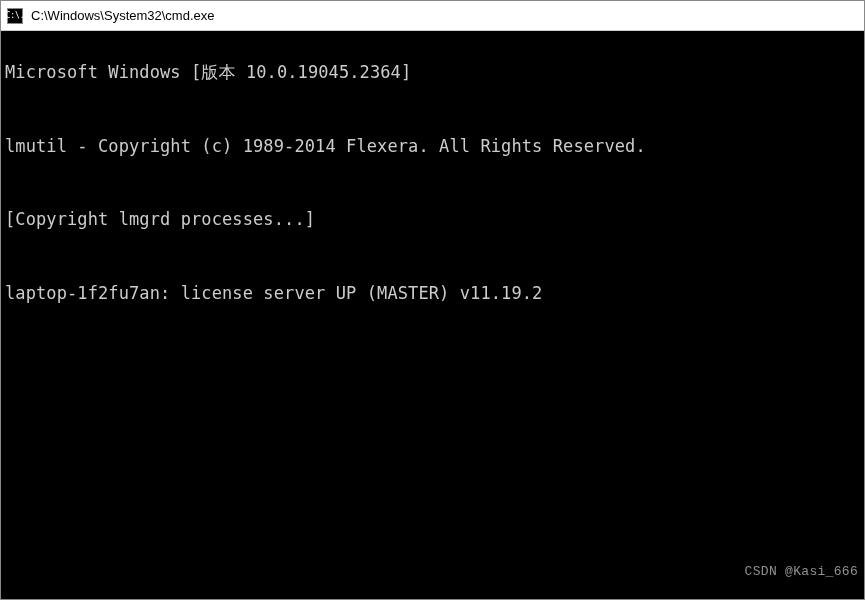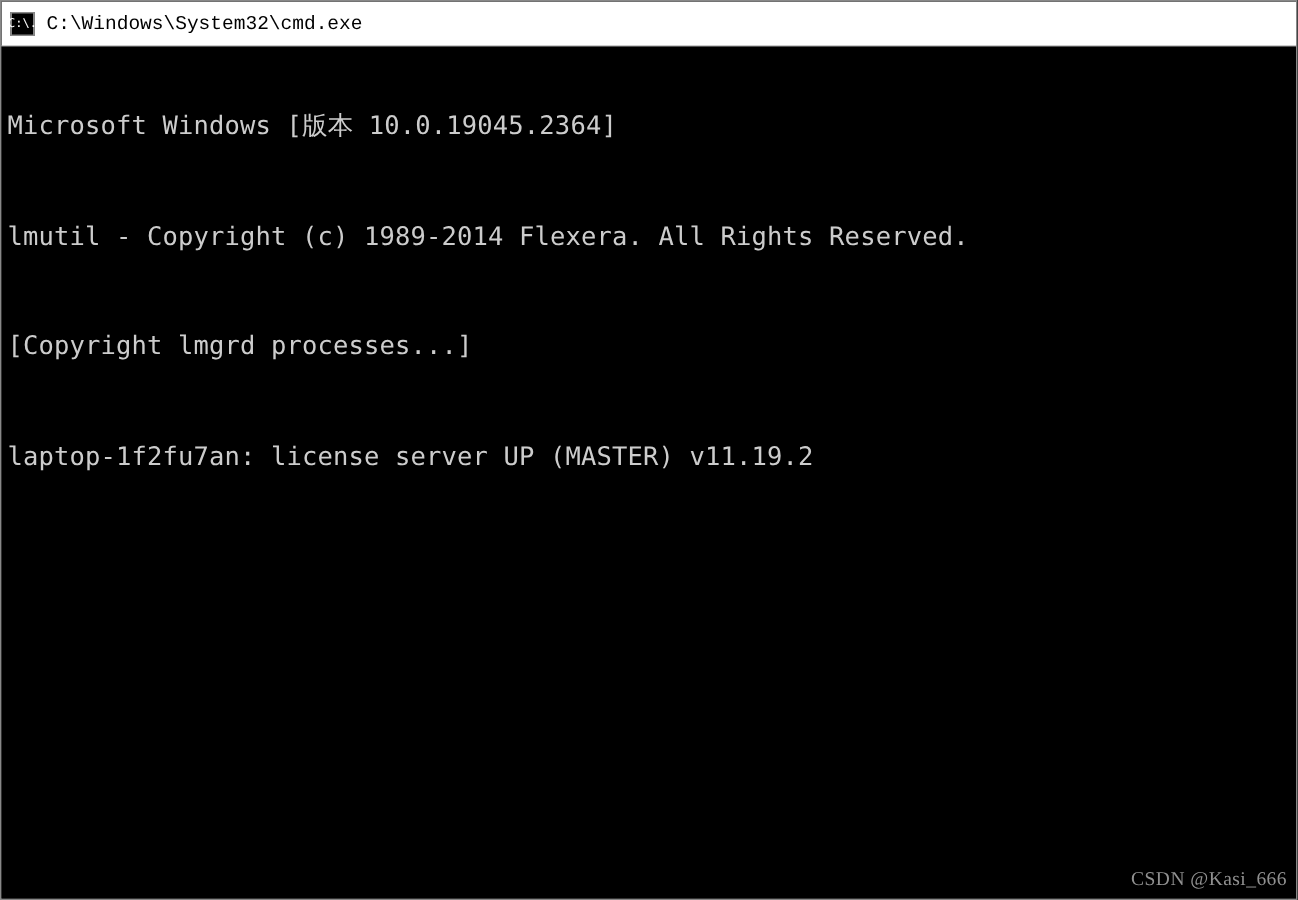--- a/index.html
+++ b/index.html
@@ -32,44 +32,44 @@
       display: flex;
       align-items: center;
       justify-content: center;
       font-size: 8px;
       color: #fff;
       font-family: monospace;
     }
     .title-text {
       color: #000;
       font-size: 13px;
-      font-family: Liberation Mono, monospace;
+      font-family: Liberation Sans, sans-serif;
     }
     .terminal {
       background: #000;
       color: #cccccc;
-      padding: 16px 4px;
+      padding: 4px 4px;
       font-size: 17px;
       line-height: 1.45;
       letter-spacing: 0.1px;
       white-space: pre;
       height: calc(100% - 30px);
       overflow: hidden;
       position: relative;
     }
     .line {
       white-space: pre;
     }
     .watermark {
       position: absolute;
-      bottom: 3px;
+      bottom: 17px;
       right: 6px;
       color: #aaa;
       font-size: 13px;
-      font-family: Liberation Serif, serif;
+      font-family: Liberation Mono, monospace;
       opacity: 0.85;
       letter-spacing: 0.3px;
     }
   </style>
 </head>
 <body>
 
 <div class="title-bar">
   <div class="cmd-icon">C:\.</div>
   <div class="title-text">C:\Windows\System32\cmd.exe</div>

